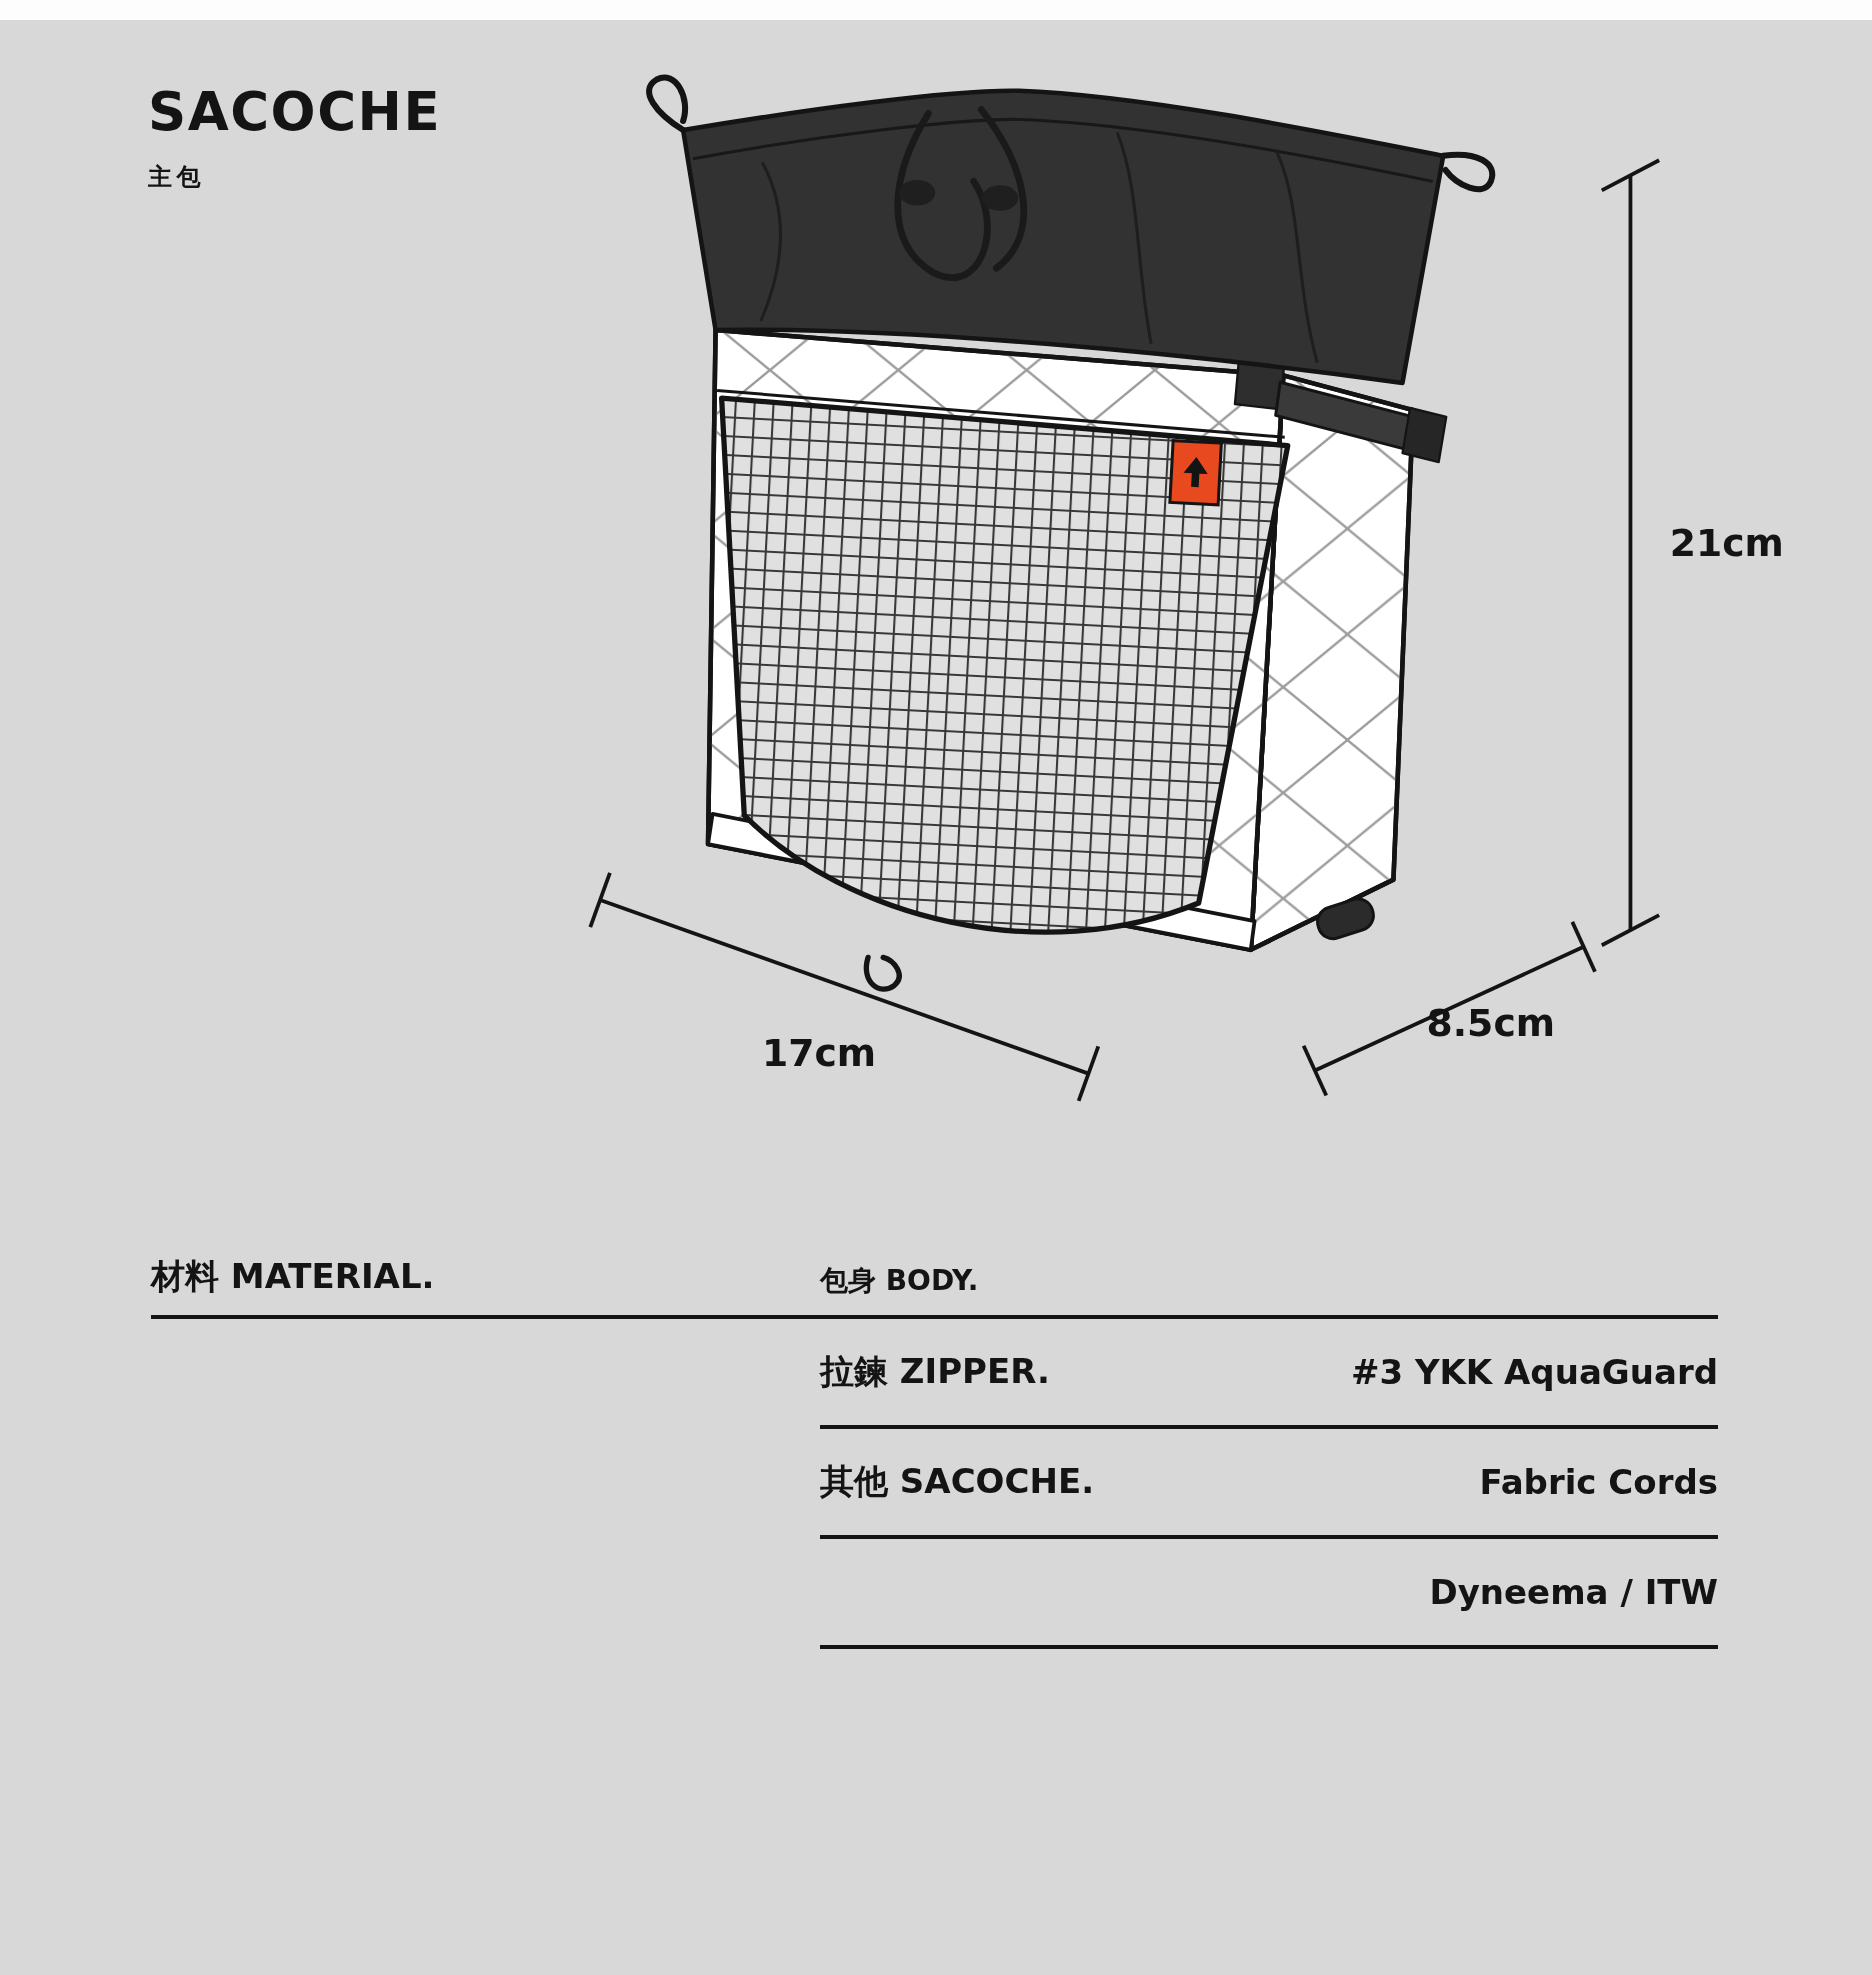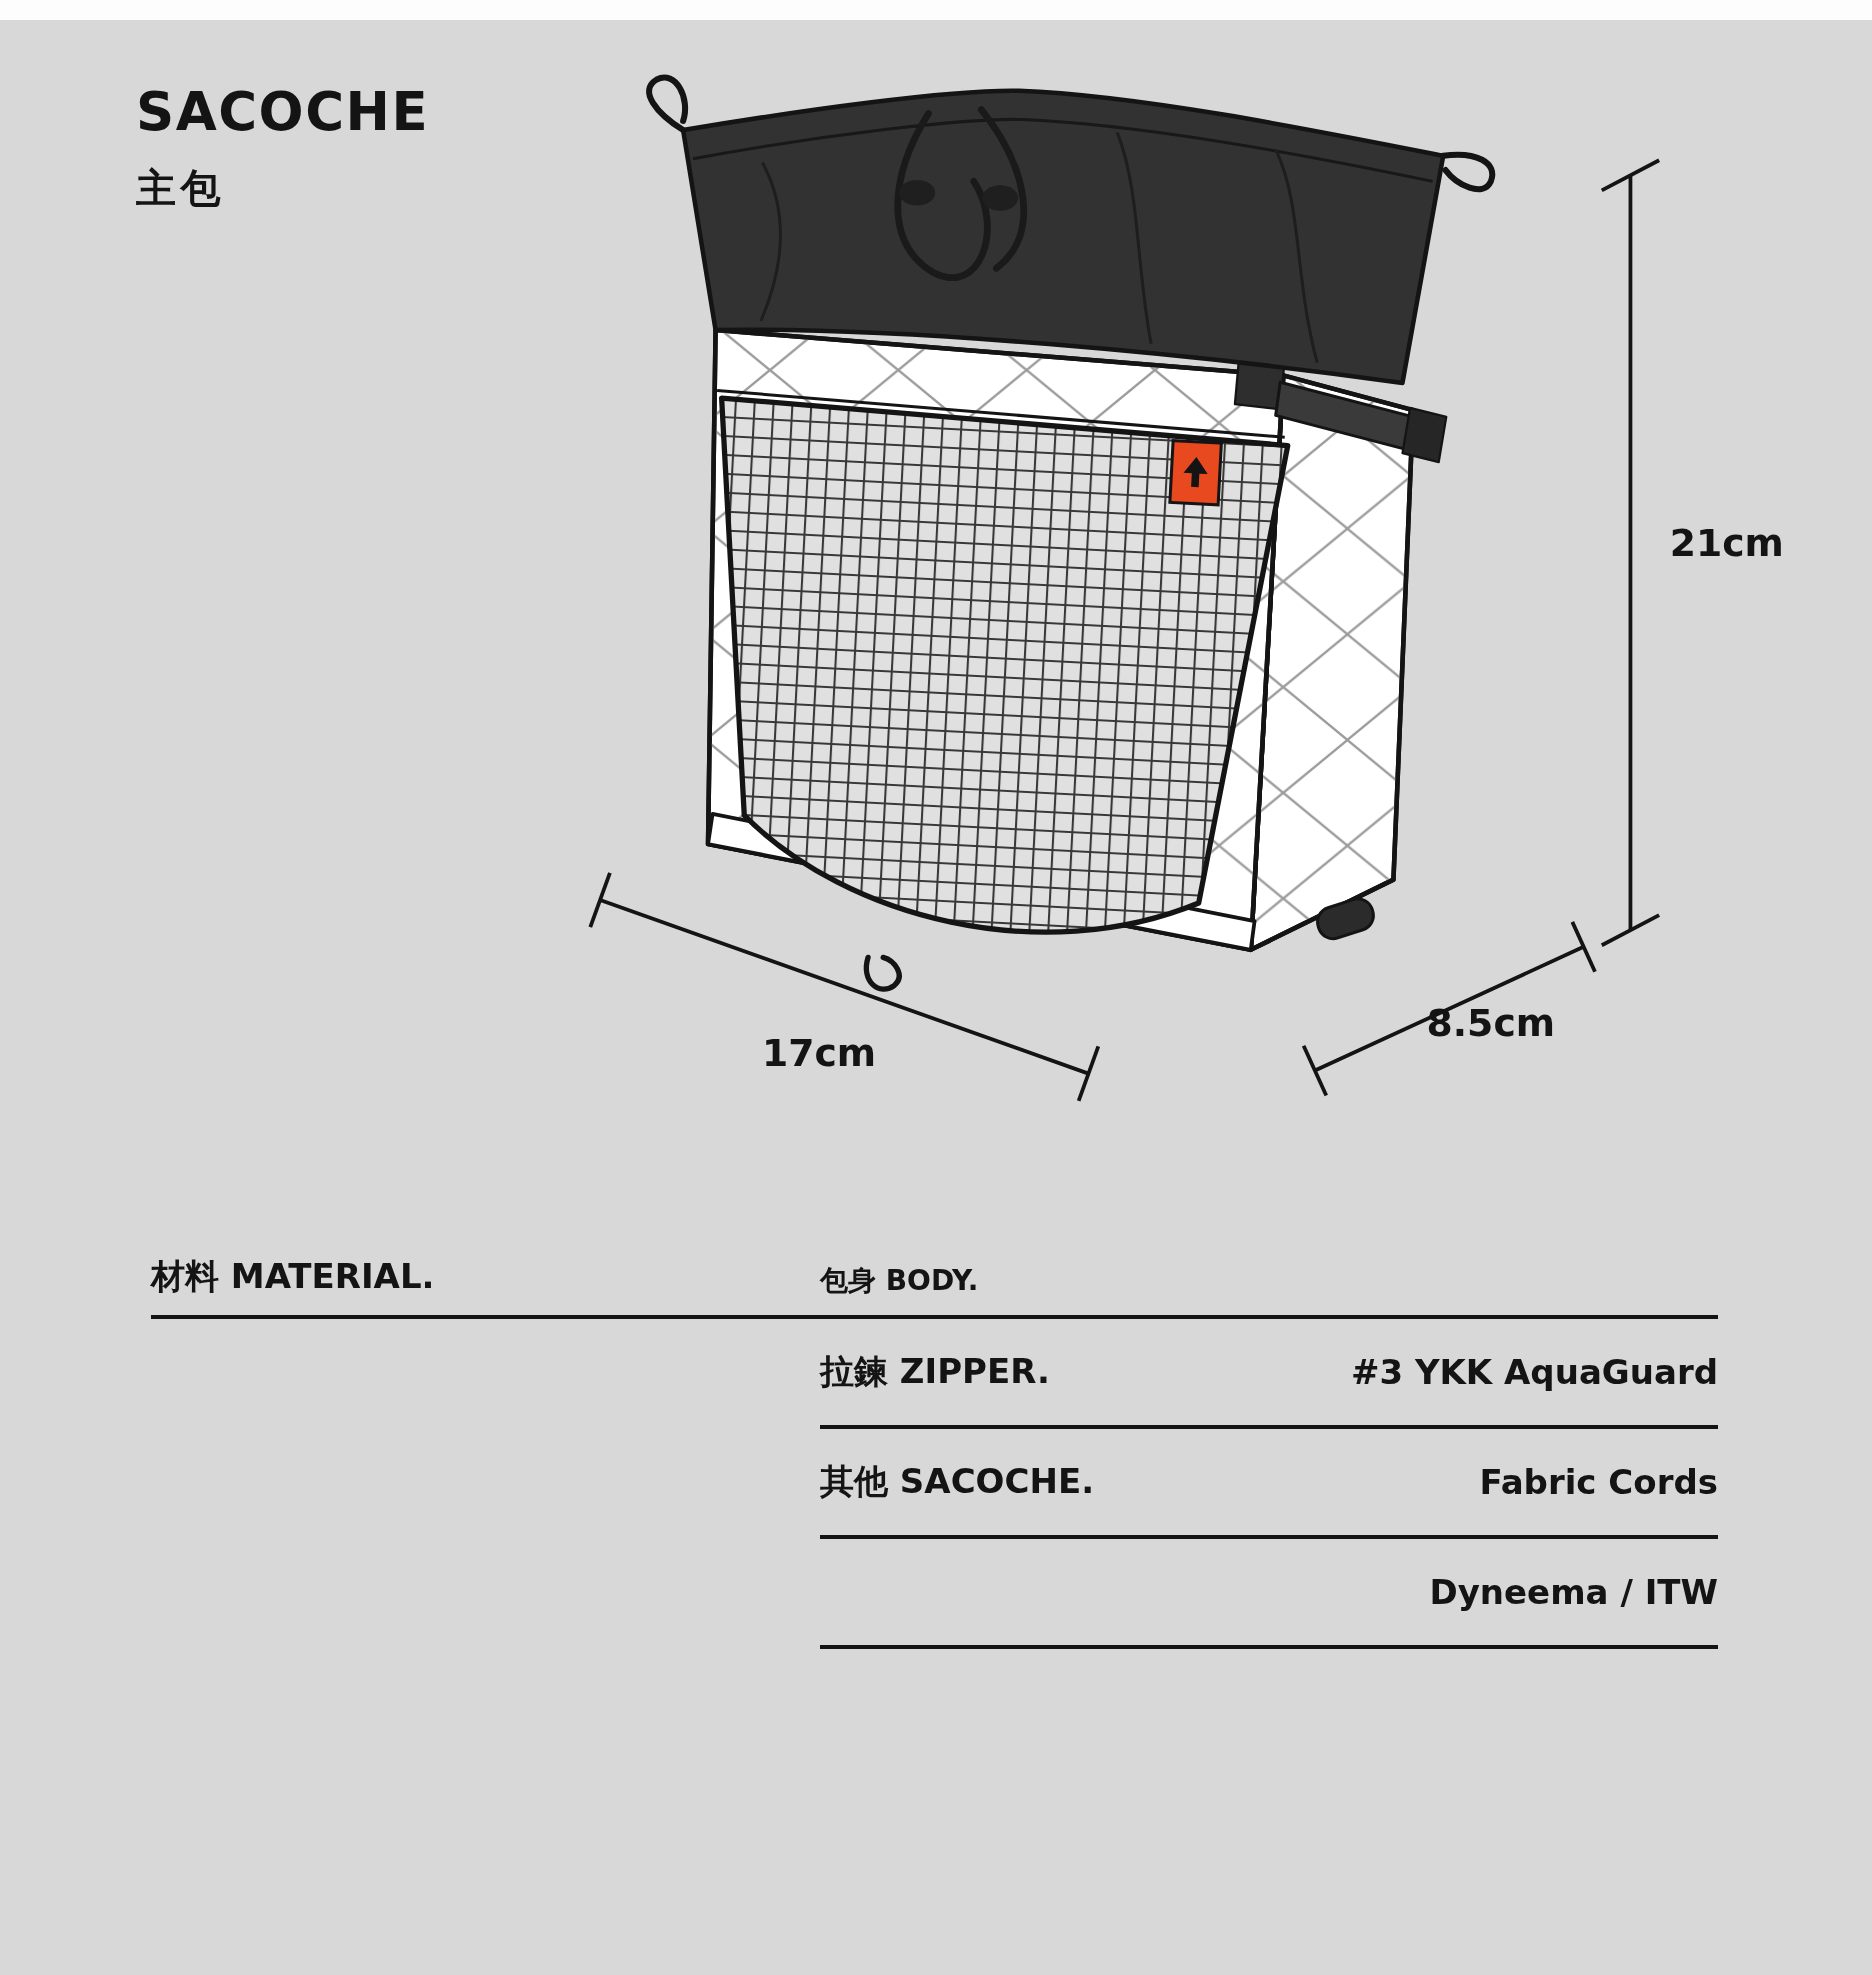--- a/index.html
+++ b/index.html
@@ -5,23 +5,23 @@
   html,body{margin:0;padding:0;}
   body{
     width:1872px;height:1975px;
     background:#d8d8d8;
     font-family:"DejaVu Sans","Liberation Sans",sans-serif;
     color:#141414;
     position:relative;
     overflow:hidden;
   }
   .topbar{position:absolute;top:0;left:0;width:100%;height:19.6px;background:#fdfdfd;}
-  .header{position:absolute;left:136px;top:85px;}
+  .header{position:absolute;left:148px;top:85px;}
   .title{font-size:53px;font-weight:bold;letter-spacing:1.5px;line-height:1;}
-  .subtitle{font-size:40px;font-weight:bold;margin-top:22.6px;letter-spacing:4.5px;}
+  .subtitle{font-size:24px;font-weight:bold;margin-top:22.6px;letter-spacing:4.5px;}
   .diagram-svg{position:absolute;top:0;left:0;}
   .dim-label{font-size:50px;font-weight:bold;fill:#141414;font-family:"DejaVu Sans","Liberation Sans",sans-serif;}
   .outline{stroke:#141414;stroke-linejoin:round;}
   .spec{position:absolute;left:151px;top:1243px;width:1567px;}
   .spec-header{position:relative;height:72px;border-bottom:4.5px solid #141414;}
   .spec-header .left-h{position:absolute;left:0;bottom:15px;font-size:34px;font-weight:bold;}
   .spec-header .right-h{position:absolute;left:669px;bottom:15px;font-size:28px;font-weight:bold;}
   .rows{margin-left:669px;}
   .row{
     height:106px;border-bottom:4.5px solid #141414;

